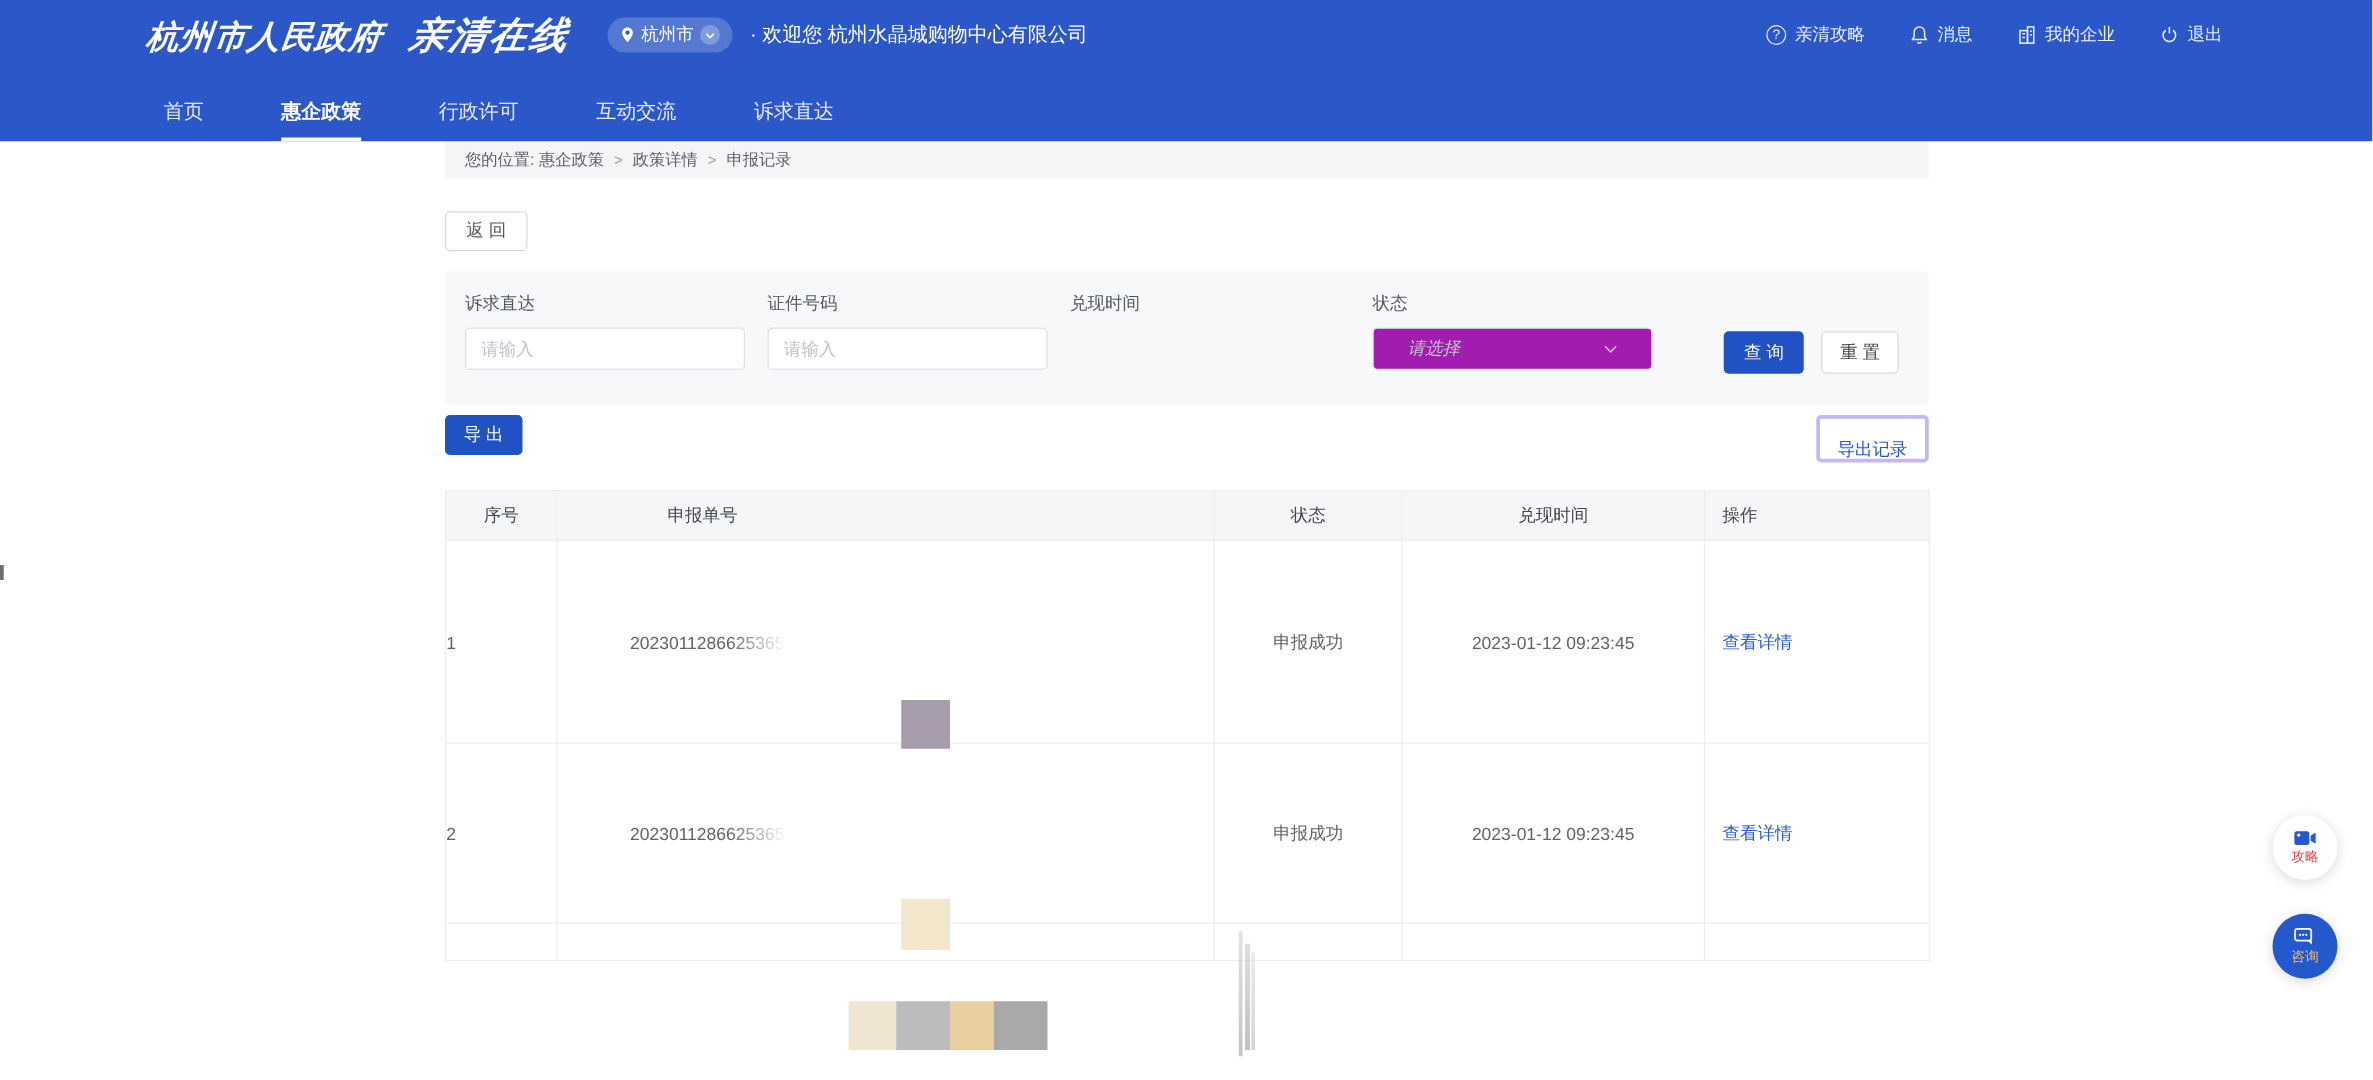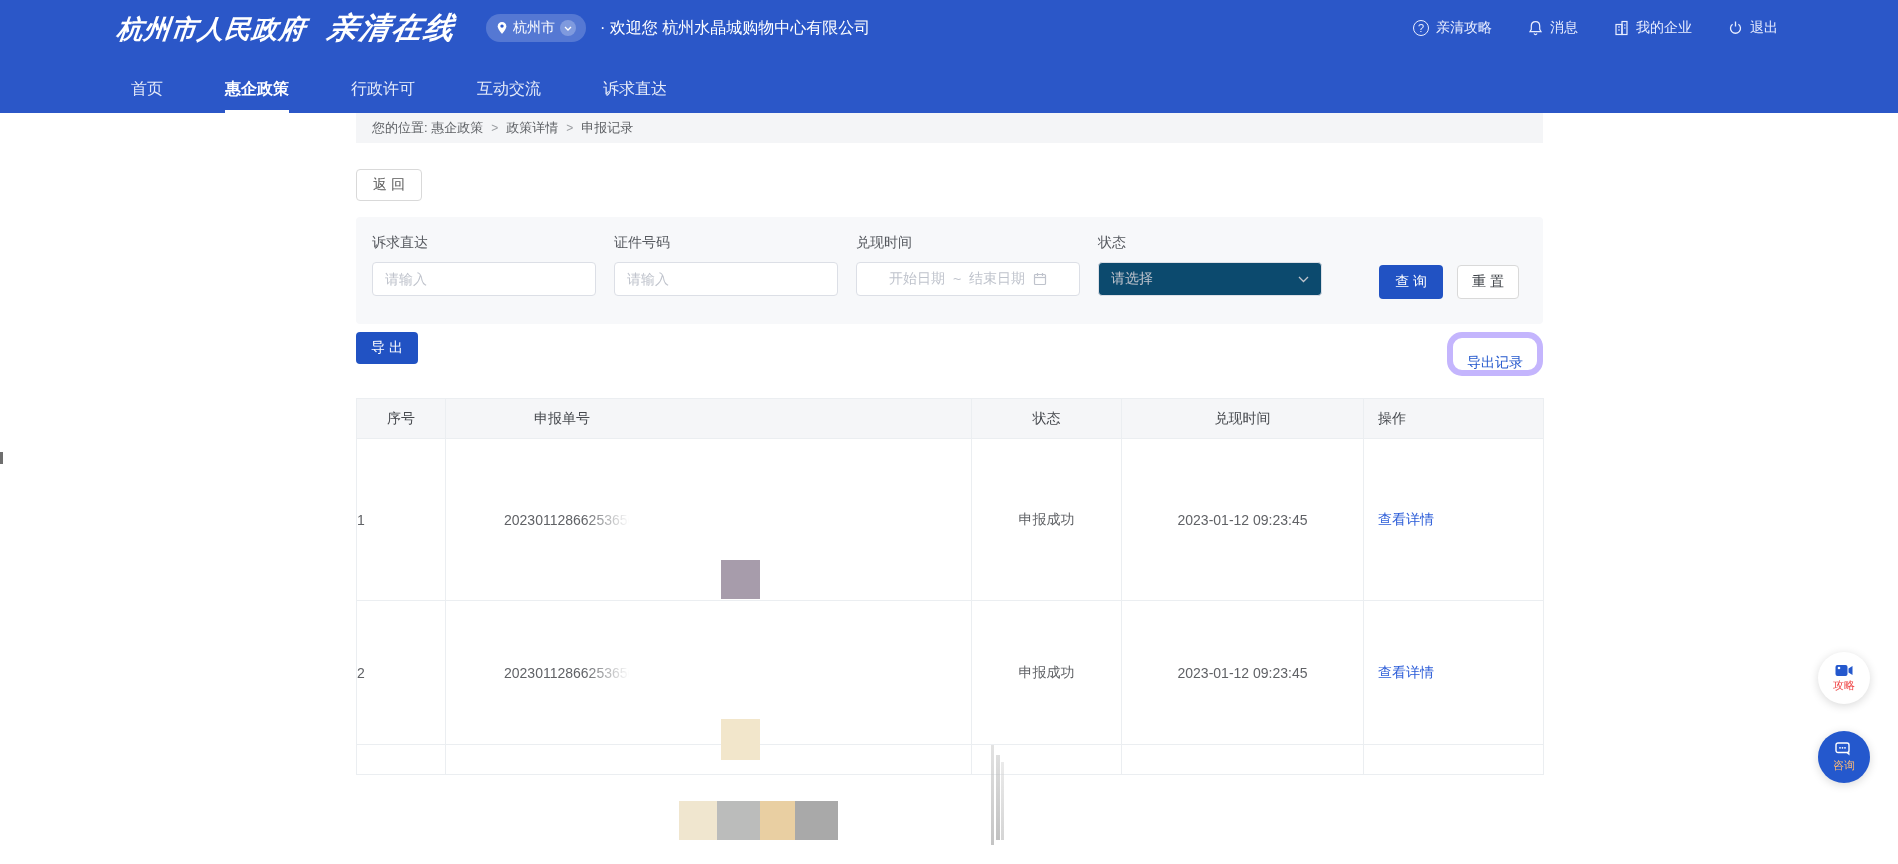--- a/index.html
+++ b/index.html
@@ -47,34 +47,34 @@
   
   .filter { margin-top:16px; background:#f7f8fa; border-radius:4px; padding:17px 24px 28px 16px;
     display:flex; position:relative; }
   .f-field { width:224px; margin-right:18px; }
   .f-label { font-size:14px; color:#55585e; margin-bottom:10px; }
   .f-input { width:224px; height:34px; background:#fff; border:1px solid #dcdfe6; border-radius:4px;
     font-size:14px; color:#333; padding:0 12px; outline:none; font-family:inherit; }
   .f-input::placeholder { color:#bfc3cc; }
   .f-range { width:224px; height:34px; background:#fff; border:1px solid #dcdfe6; border-radius:4px;
     display:flex; align-items:center; justify-content:center; gap:8px; font-size:14px; color:#bfc3cc; cursor:pointer; }
-  .f-select { width:224px; height:34px; background:#0c4a6e; border:1px solid #dcdfe6; border-radius:4px;
-    display:flex; align-items:center; justify-content:space-between; padding:0 12px; font-size:14px; color:#bfc3cc; cursor:pointer; }
+  .f-select { width:224px; height:34px; background:#a21caf; border:1px solid #dcdfe6; border-radius:4px;
+    display:flex; align-items:center; justify-content:space-between; padding:0 27px; font-size:14px; color:#bfc3cc; cursor:pointer;font-style:italic; }
   .filter-btns { position:absolute; right:24px; top:48px; display:flex; gap:14px; }
   .btn-primary { height:34px; padding:0 16px; background:#2152c3; color:#fff; border:none; border-radius:4px;
     font-size:14px; cursor:pointer; font-family:inherit; }
   .btn-plain { height:34px; padding:0 14px; background:#fff; color:#3d4147; border:1px solid #d9d9d9;
     border-radius:4px; font-size:14px; cursor:pointer; font-family:inherit; }
 
   
   .export-row { margin-top:8px; display:flex; gap:16px;justify-content:space-between; }
   .btn-export { height:32px; padding:0 15px; background:#2152c3; color:#fff; border:none; border-radius:4px;
     font-size:14px; cursor:pointer; font-family:inherit; }
-  .btn-export-rec { height:32px; padding:16px 14px; background:#fff; color:#2458cd; border:6px solid #c4b5fd;
-    border-radius:15px; font-size:14px; cursor:pointer; font-family:inherit; }
+  .btn-export-rec { height:32px; padding:16px 14px; background:#fff; color:#2458cd; border:3px solid #c4b5fd;
+    border-radius:4px; font-size:14px; cursor:pointer; font-family:inherit; }
 
   
   table.grid { margin-top:22px; width:1187px; border-collapse:collapse; table-layout:fixed; }
   .grid th { background:#f5f6f8; height:40px; font-size:14px; font-weight:normal; color:#45484d;
     border:1px solid #ebeef1; }
   .grid td { background:#fff; font-size:14px; color:#606266; border:1px solid #ebeef1; }
   .c-idx { width:89px; }
   .c-order { width:526px; text-align:left; }
   th.c-order { padding-left:88px; }
   td.c-order { padding-left:58px; }
@@ -204,33 +204,20 @@
     <div class="f-field">
       <div class="f-label">诉求直达</div>
       <input class="f-input" placeholder="请输入" style="">
     </div>
     <div class="f-field">
       <div class="f-label">证件号码</div>
       <input class="f-input" placeholder="请输入" style="">
     </div>
     <div class="f-field">
       <div class="f-label">兑现时间</div>
-      <div class="f-range">
-        <span>开始日期</span>
-        <span>~</span>
-        <span>结束日期</span>
-        <span>
-          <svg width="14" height="14" viewBox="0 0 14 14">
-              <rect x="1.5" y="2.5" width="11" height="10" rx="1" fill="none" stroke="#bfc3cc" stroke-width="1.2"></rect>
-              <line x1="4.5" y1="1" x2="4.5" y2="4" stroke="#bfc3cc" stroke-width="1.2"></line>
-              <line x1="9.5" y1="1" x2="9.5" y2="4" stroke="#bfc3cc" stroke-width="1.2"></line>
-              <line x1="1.5" y1="5.5" x2="12.5" y2="5.5" stroke="#bfc3cc" stroke-width="1.2"></line>
-            </svg>
-        </span>
-      </div>
     </div>
     <div class="f-field">
       <div class="f-label">状态</div>
       <div class="f-select">
         <span>请选择</span>
         <span>
           <svg width="11" height="7" viewBox="0 0 11 7">
               <polyline points="1,1 5.5,5.5 10,1" fill="none" stroke="#c0c4cc" stroke-width="1.3"></polyline>
             </svg>
         </span>

